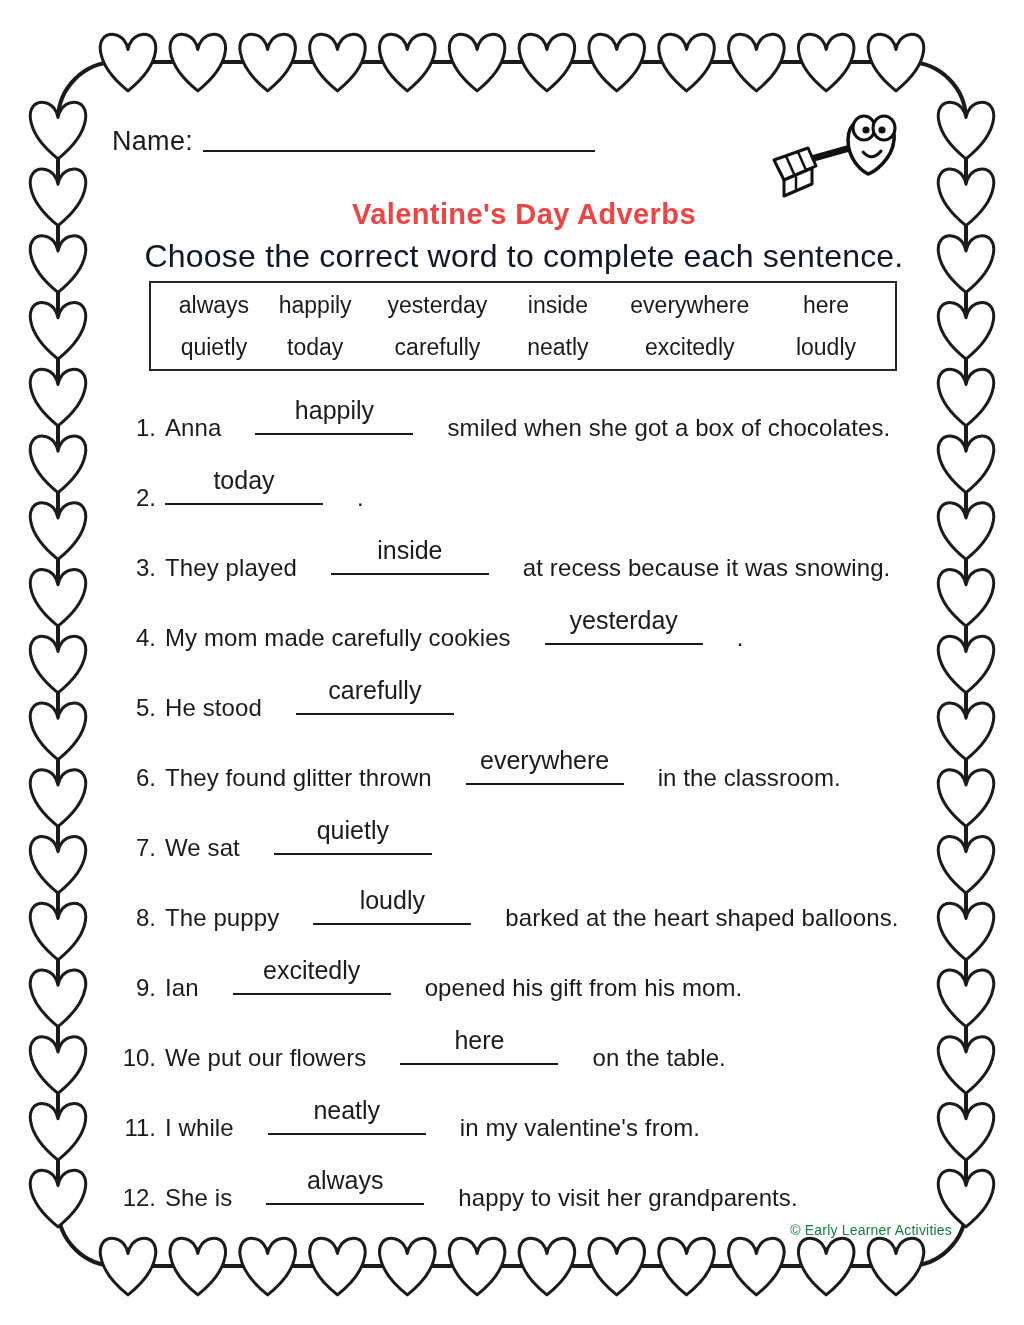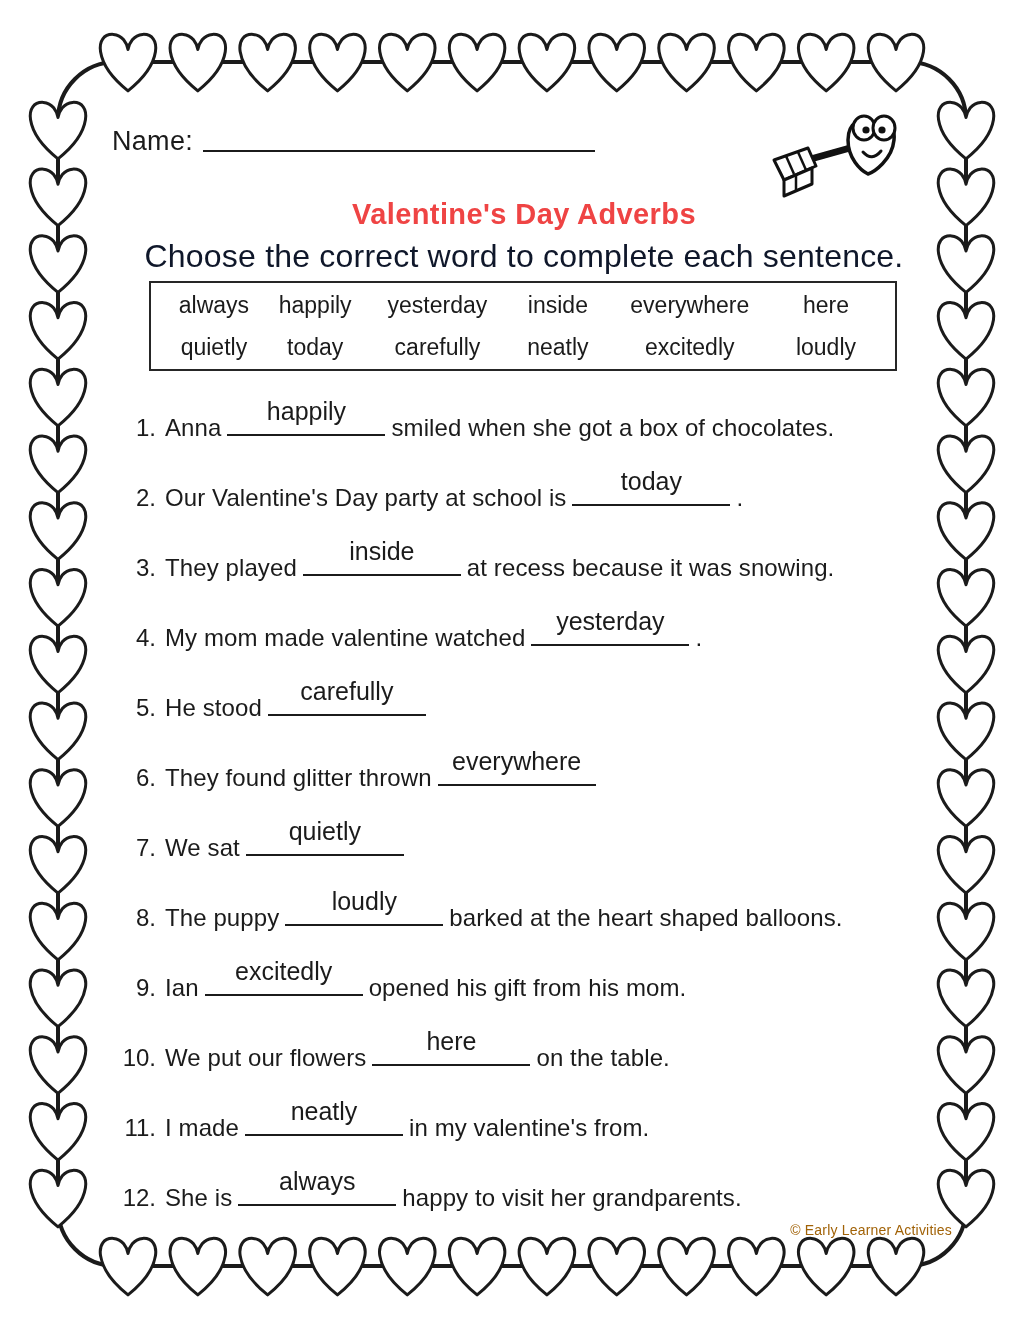--- a/index.html
+++ b/index.html
@@ -139,24 +139,25 @@
     width: 40px;
     flex: 0 0 40px;
     text-align: right;
     font-size: 24px;
     color: #1b1b1b;
     padding-top: 18px;
     box-sizing: border-box;
   }
   .s-body {
     display: flex;
-    align-items: flex-end;
+    align-items: center;
     padding-left: 9px;
     flex: 1 1 auto;
     white-space: nowrap;
+    gap: 28px;
   }
   .s-text {
     font-size: 24px;
     color: #1b1b1b;
     padding-top: 18px;
     letter-spacing: .1px;
   }
   .s-text.pre { padding-right: 6px; }
   .s-text.post { padding-left: 6px; }
 
@@ -189,21 +190,21 @@
   }
 
   
   .credit {
     position: absolute;
     left: 0;
     top: 1222px;
     width: 940px;
     text-align: right;
     font-size: 14px;
-    color: #a16207;
+    color: #15803d;
     letter-spacing: .2px;
   }
 </style>
 </head>
 <body>
 
 <div id="page">
 
   <svg id="border-svg" viewBox="0 0 1024 1325">
     <g id="border-group" fill="#ffffff" stroke="#1b1b1b" stroke-width="3">
@@ -326,21 +327,20 @@
             <span class="blank" style="min-width: 158px;">
               <span class="blank-word">happily</span>
               <span class="blank-rule"></span>
             </span>
             <span class="s-text post">smiled when she got a box of chocolates.</span>
           </div>
         </div>
         <div class="sentence">
           <div class="s-num">2.</div>
           <div class="s-body">
-            <span class="s-text pre">Our Valentine's Day party at school is</span>
             <span class="blank" style="min-width: 158px;">
               <span class="blank-word">today</span>
               <span class="blank-rule"></span>
             </span>
             <span class="s-text post">.</span>
           </div>
         </div>
         <div class="sentence">
           <div class="s-num">3.</div>
           <div class="s-body">
@@ -348,21 +348,21 @@
             <span class="blank" style="min-width: 158px;">
               <span class="blank-word">inside</span>
               <span class="blank-rule"></span>
             </span>
             <span class="s-text post">at recess because it was snowing.</span>
           </div>
         </div>
         <div class="sentence">
           <div class="s-num">4.</div>
           <div class="s-body">
-            <span class="s-text pre">My mom made valentine watched</span>
+            <span class="s-text pre">My mom made carefully cookies</span>
             <span class="blank" style="min-width: 158px;">
               <span class="blank-word">yesterday</span>
               <span class="blank-rule"></span>
             </span>
             <span class="s-text post">.</span>
           </div>
         </div>
         <div class="sentence">
           <div class="s-num">5.</div>
           <div class="s-body">
@@ -374,20 +374,21 @@
           </div>
         </div>
         <div class="sentence">
           <div class="s-num">6.</div>
           <div class="s-body">
             <span class="s-text pre">They found glitter thrown</span>
             <span class="blank" style="min-width: 158px;">
               <span class="blank-word">everywhere</span>
               <span class="blank-rule"></span>
             </span>
+            <span class="s-text post">in the classroom.</span>
           </div>
         </div>
         <div class="sentence">
           <div class="s-num">7.</div>
           <div class="s-body">
             <span class="s-text pre">We sat</span>
             <span class="blank" style="min-width: 158px;">
               <span class="blank-word">quietly</span>
               <span class="blank-rule"></span>
             </span>
@@ -422,21 +423,21 @@
             <span class="blank" style="min-width: 158px;">
               <span class="blank-word">here</span>
               <span class="blank-rule"></span>
             </span>
             <span class="s-text post">on the table.</span>
           </div>
         </div>
         <div class="sentence">
           <div class="s-num">11.</div>
           <div class="s-body">
-            <span class="s-text pre">I made</span>
+            <span class="s-text pre">I while</span>
             <span class="blank" style="min-width: 158px;">
               <span class="blank-word">neatly</span>
               <span class="blank-rule"></span>
             </span>
             <span class="s-text post">in my valentine's from.</span>
           </div>
         </div>
         <div class="sentence">
           <div class="s-num">12.</div>
           <div class="s-body">

